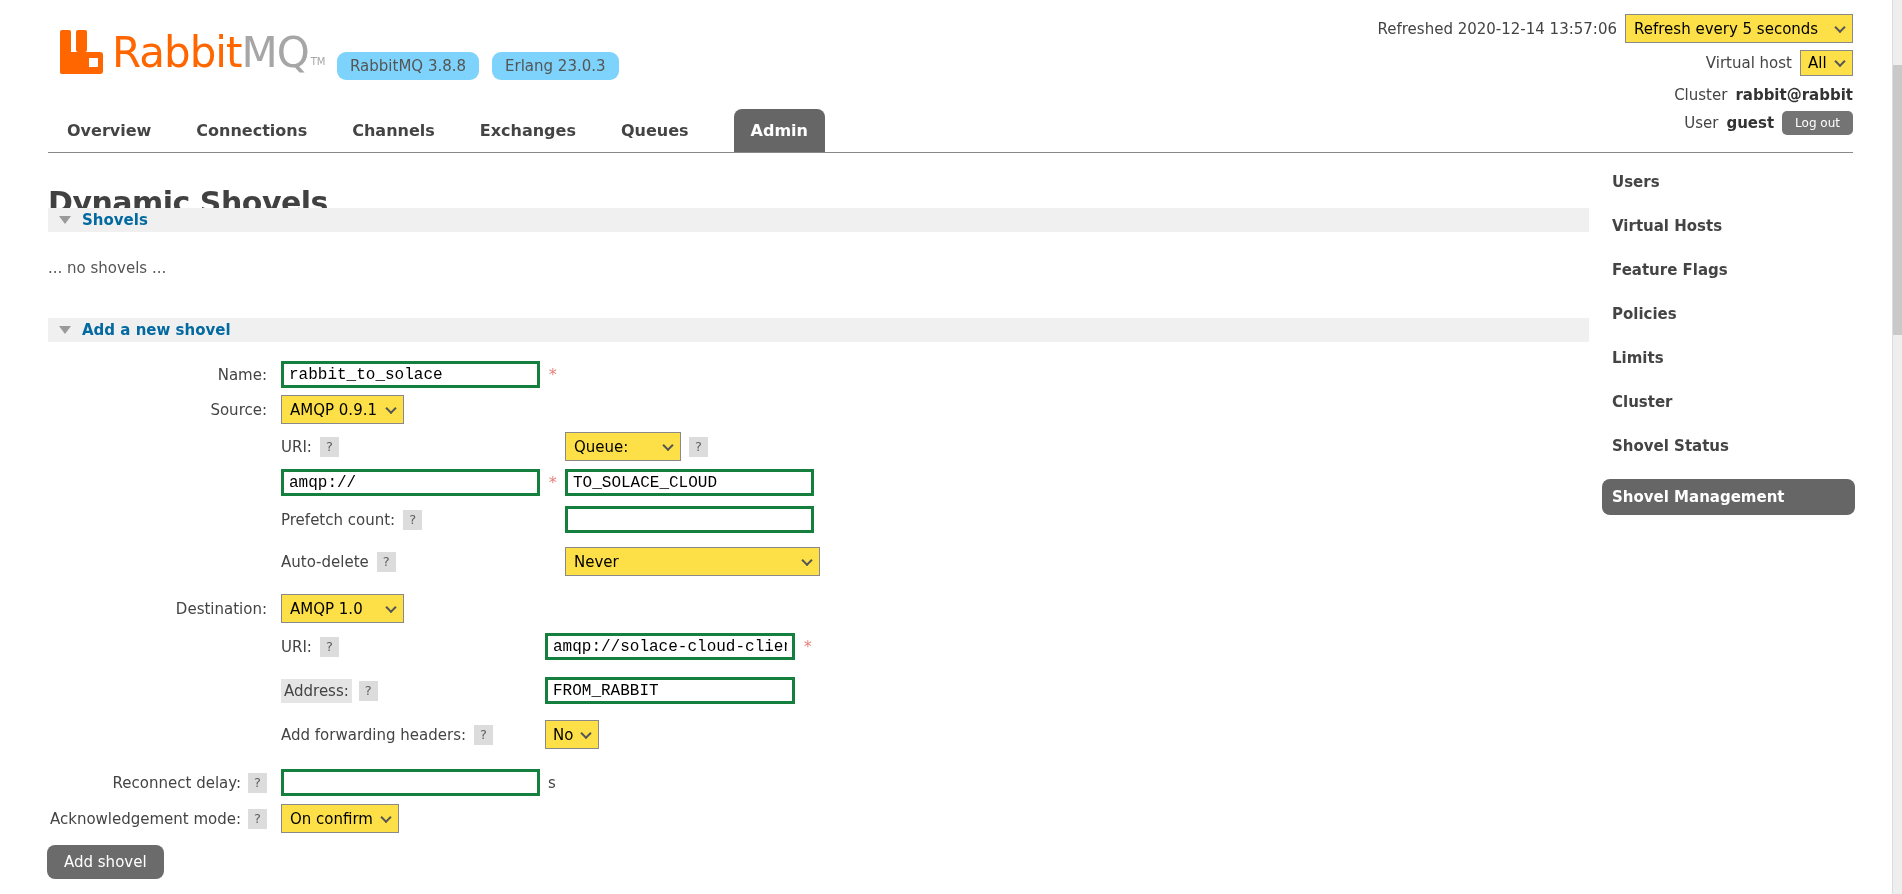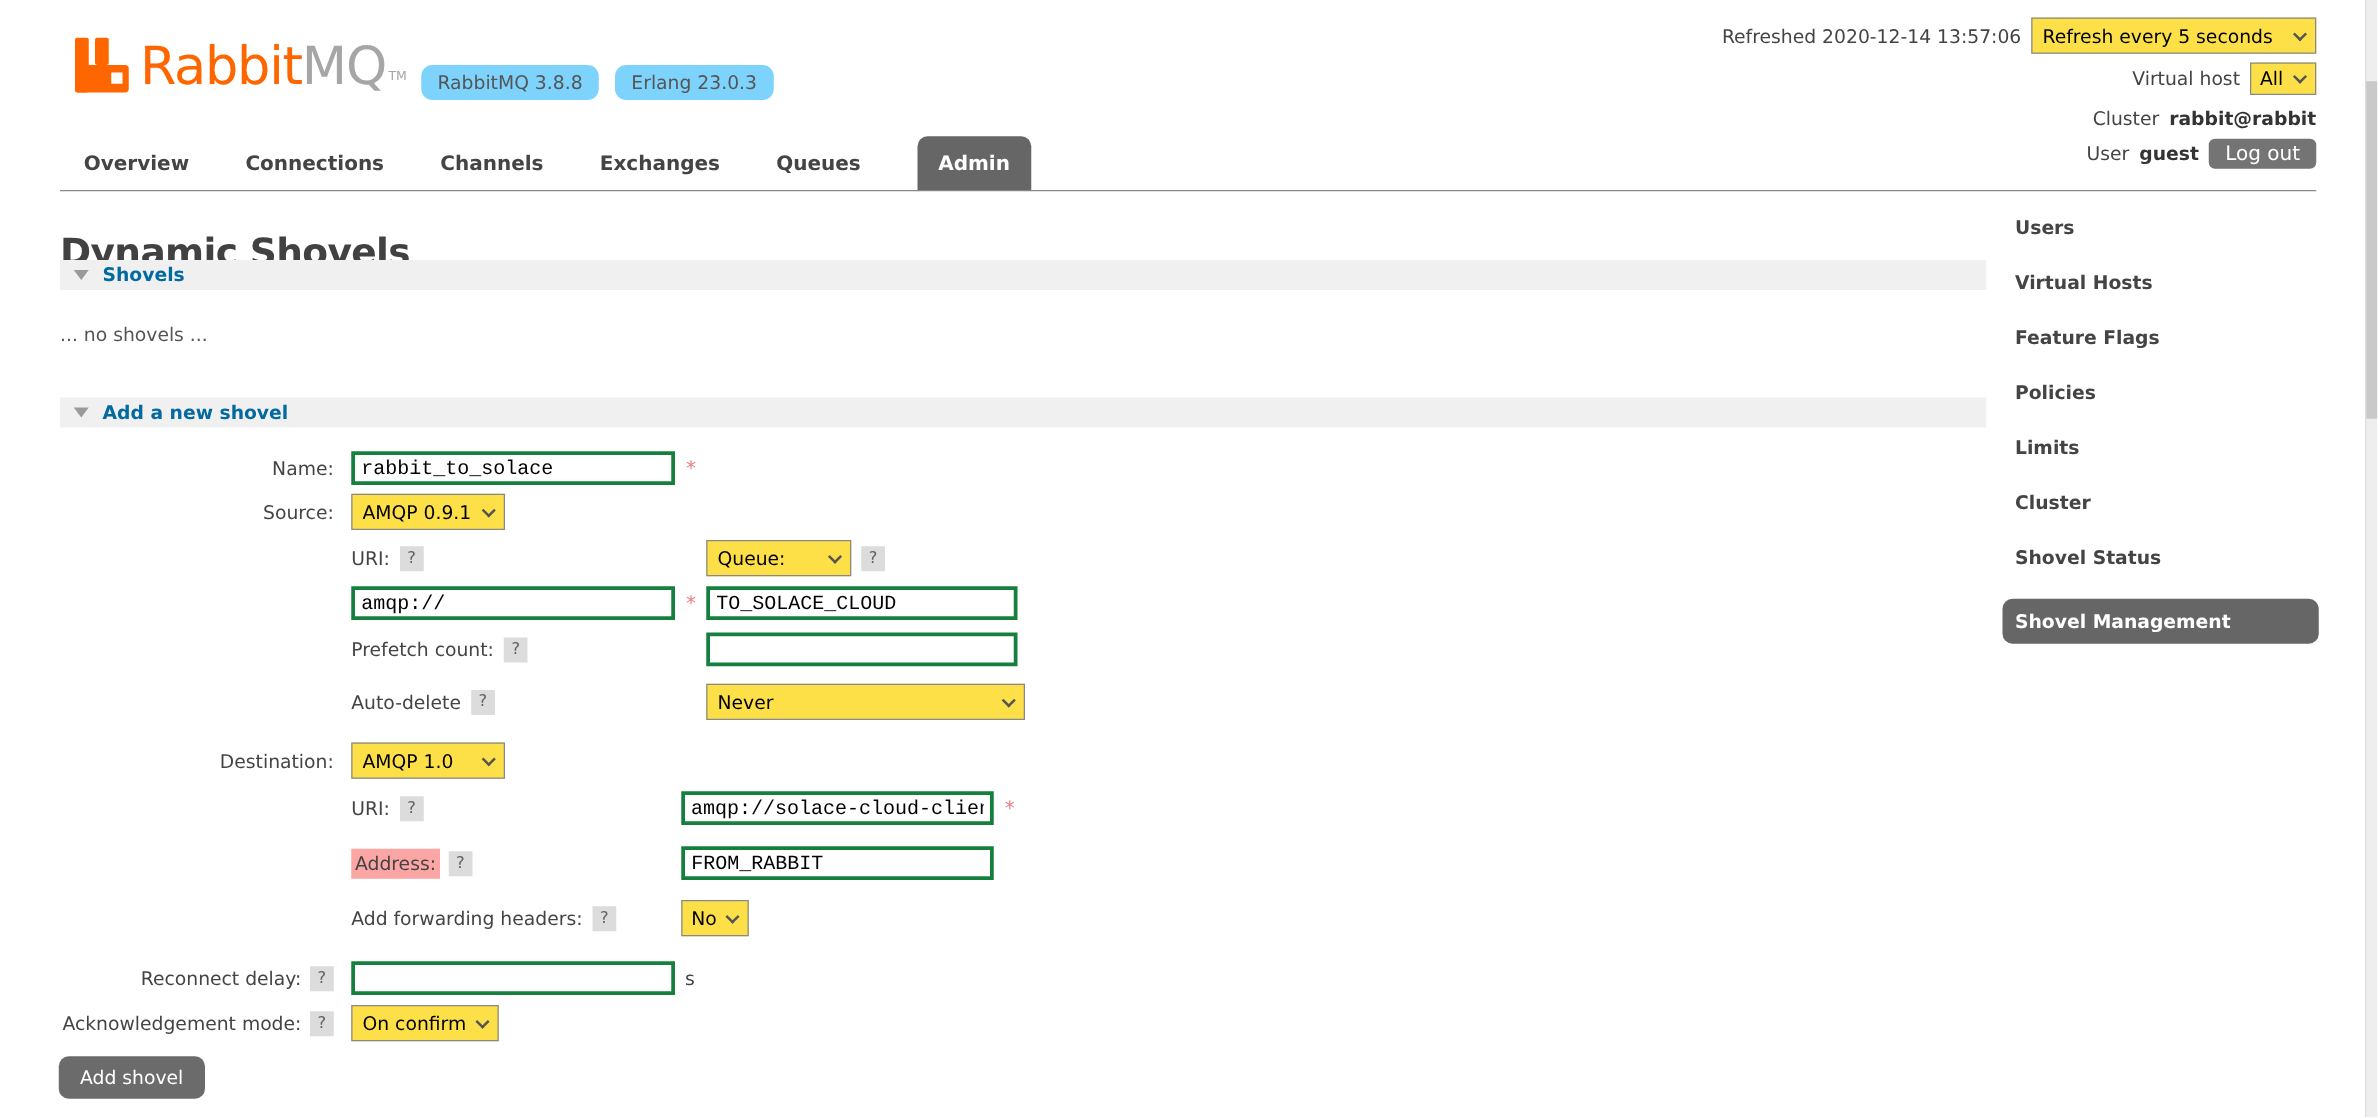--- a/index.html
+++ b/index.html
@@ -16,21 +16,21 @@
 
   #badges{position:absolute;left:337px;top:52px;display:flex;gap:13px;}
   .badge{background:#7dd3fc;border-radius:9px;padding:4px 13px;font-size:15px;color:#555;line-height:20px;white-space:nowrap;}
 
   #top-right{position:absolute;right:49px;top:14px;display:flex;flex-direction:column;align-items:flex-end;}
   .tr-row{display:flex;align-items:center;gap:8px;font-size:15px;color:#444;white-space:nowrap;}
   .tr-row b{color:#333;}
   #refresh-select-wrap{width:228px;height:29px;}
   #vhost-select-wrap{width:53px;height:26px;margin-top:0;}
   .mt7{margin-top:7px;} .mt10{margin-top:10px;}
-  #logout-btn{background:#747474;color:#fff;border:none;border-radius:5px;padding:3px 13px;font-size:16px;font-family:"DejaVu Sans",sans-serif;cursor:pointer;line-height:18px;}
+  #logout-btn{background:#747474;color:#fff;border:none;border-radius:5px;padding:3px 13px;font-size:12px;font-family:"DejaVu Sans",sans-serif;cursor:pointer;line-height:18px;}
 
   
   #tabs{position:absolute;left:67px;top:109px;height:43px;display:flex;align-items:flex-end;gap:45px;}
   .tab{font-weight:bold;font-size:16px;color:#444;text-decoration:none;margin-bottom:12px;cursor:pointer;white-space:nowrap;}
   .tab.active{margin-bottom:0;height:43px;display:flex;align-items:center;padding:0 17px;background:#666;color:#fff;border-radius:8px 8px 0 0;}
   #tab-line{position:absolute;left:48px;top:152px;width:1805px;height:1px;background:#888;}
 
   
   #page-title{position:absolute;left:48px;top:165px;font-size:30px;line-height:36px;color:#414141;letter-spacing:-0.5px;}
   .section-bar{position:absolute;left:48px;width:1541px;height:24px;background:#f0f0f0;display:flex;align-items:center;}
@@ -42,21 +42,21 @@
   
   .lab-main{position:absolute;left:0;width:267px;display:flex;justify-content:flex-end;align-items:center;gap:7px;font-size:15px;color:#444;white-space:nowrap;}
   .frow{position:absolute;display:flex;align-items:center;font-size:15px;color:#444;white-space:nowrap;}
   .inp{box-sizing:border-box;border:3px solid #15803d;background:#fff;color:#000;font-family:"Liberation Mono",monospace;font-size:16px;padding:1px 5px;}
   .selwrap{position:relative;display:inline-block;box-sizing:border-box;}
   .selwrap select{box-sizing:border-box;width:100%;height:100%;appearance:none;-webkit-appearance:none;-moz-appearance:none;border:1px solid #898989;border-radius:0;background:#fde047;color:#000;font-family:"DejaVu Sans",sans-serif;font-size:15px;padding:2px 22px 2px 8px;cursor:pointer;}
   .selwrap::after{content:"";position:absolute;right:9px;top:50%;width:6px;height:6px;border-right:2px solid #555;border-bottom:2px solid #555;transform:translateY(-70%) rotate(45deg);pointer-events:none;}
   .selwrap.narrow select{padding:2px 18px 2px 7px;}
   .help{display:inline-block;background:#dcdcdc;color:#606060;font-size:13px;line-height:18px;padding:1px 6px;cursor:pointer;}
   .req{color:#e8807d;font-size:16px;font-family:"DejaVu Sans Mono",monospace;margin-left:8px;}
-  .hl{background:#fca5a5;padding:3px 3px;}
+  .hl{background:#e5e5e5;padding:3px 3px;}
   .gap8{gap:8px;}
   #add-shovel-btn{position:absolute;left:47px;top:845px;background:#6b6b6b;color:#fff;border:none;border-radius:8px;padding:8px 17px;font-size:15px;font-family:"DejaVu Sans",sans-serif;cursor:pointer;}
 
   
   #sidebar{position:absolute;left:1602px;top:171px;width:253px;}
   .sb-item{font-weight:bold;font-size:15px;color:#444;height:22px;line-height:22px;padding-left:10px;margin-bottom:22px;cursor:pointer;}
   .sb-item.active{background:#666;color:#fff;height:36px;line-height:36px;border-radius:8px;margin-bottom:0;}
 
   
   #scroll-track{position:absolute;right:0;top:0;width:9px;height:894px;background:#eeeeee;border-left:1px solid #dddddd;}

